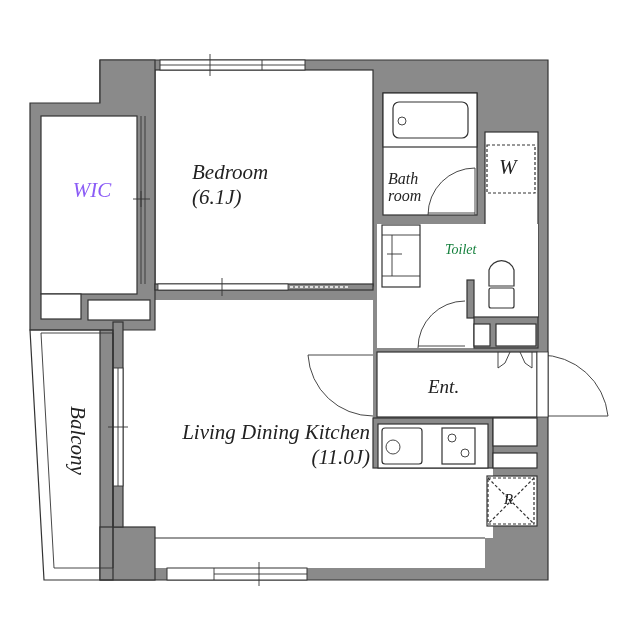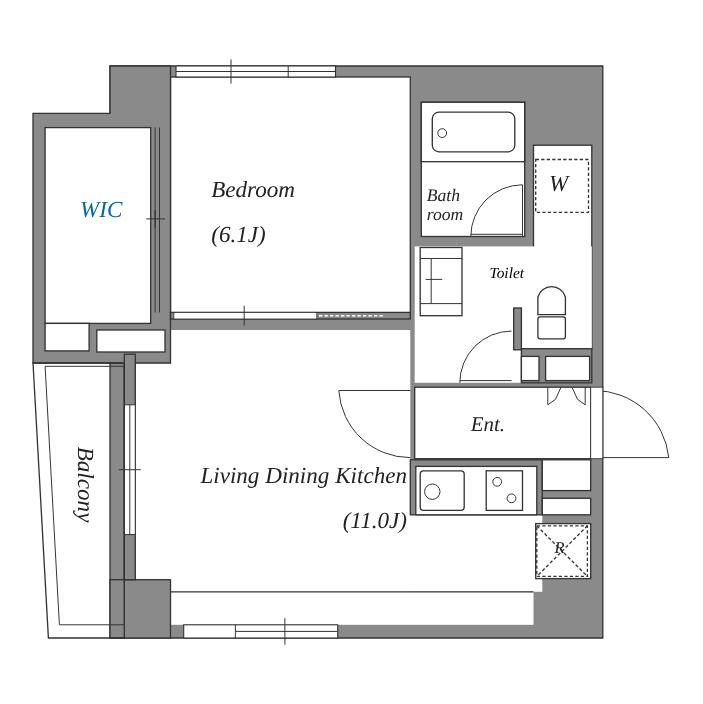--- a/index.html
+++ b/index.html
@@ -115,40 +115,40 @@
 
   <rect class="wall" x="113" y="322" width="10" height="205"></rect>
   <rect x="113" y="368" width="10" height="118" fill="#fff" stroke="#333" stroke-width="0.9"></rect>
   <line class="thin" x1="118" y1="368" x2="118" y2="486"></line>
   <line class="thin" x1="108" y1="427" x2="128" y2="427"></line>
 
   <polygon class="line" points="30,330 113,330 113,580 44,580"></polygon>
   <polygon class="thin" points="41,333 113,333 113,568 54,568"></polygon>
 </svg>
 
-<div style="position:absolute;left:52px;top:178px;width:80px;text-align:center;font-family:'Liberation Serif',serif;font-style:italic;font-size:21px;color:#0369a1;">
+<div style="position:absolute;left:52px;top:178px;width:80px;text-align:center;font-family:'Liberation Serif',serif;font-style:italic;font-size:21px;color:#8b5cf6;">
   <div>WIC</div>
 </div>
 
 <div style="position:absolute;left:192px;top:160px;width:130px;text-align:left;font-family:'Liberation Serif',serif;font-style:italic;font-size:21px;color:#222;">
   <div>Bedroom</div>
-  <div style="margin-top:16px">(6.1J)</div>
+  <div style="margin-top:0">(6.1J)</div>
 </div>
 
 <div style="position:absolute;left:388px;top:170px;font-family:'Liberation Serif',serif;font-style:italic;font-size:16px;line-height:17px;color:#222;">
   <div>Bath</div>
   <div>room</div>
 </div>
 
 <div style="position:absolute;left:499px;top:155px;font-family:'Liberation Serif',serif;font-style:italic;font-size:21px;color:#222;">W</div>
 
-<div style="position:absolute;left:445px;top:242px;font-family:'Liberation Serif',serif;font-style:italic;font-size:14px;color:#000000;">Toilet</div>
+<div style="position:absolute;left:445px;top:242px;font-family:'Liberation Serif',serif;font-style:italic;font-size:14px;color:#15803d;">Toilet</div>
 
 <div style="position:absolute;left:428px;top:376px;font-family:'Liberation Serif',serif;font-style:italic;font-size:19px;color:#222;">Ent.</div>
 
 <div style="position:absolute;left:130px;top:420px;width:240px;text-align:right;font-family:'Liberation Serif',serif;font-style:italic;font-size:21px;color:#222;">
   <div>Living Dining Kitchen</div>
-  <div style="margin-top:16px">(11.0J)</div>
+  <div style="margin-top:0">(11.0J)</div>
 </div>
 
 <div style="position:absolute;left:32px;top:428px;transform:rotate(90deg);transform-origin:center;font-family:'Liberation Serif',serif;font-style:italic;font-size:21px;color:#222;width:90px;text-align:center;">Balcony</div>
 
 <div style="position:absolute;left:504px;top:491px;font-family:'Liberation Serif',serif;font-style:italic;font-size:15px;color:#222;">R</div>
 
 </body></html>

